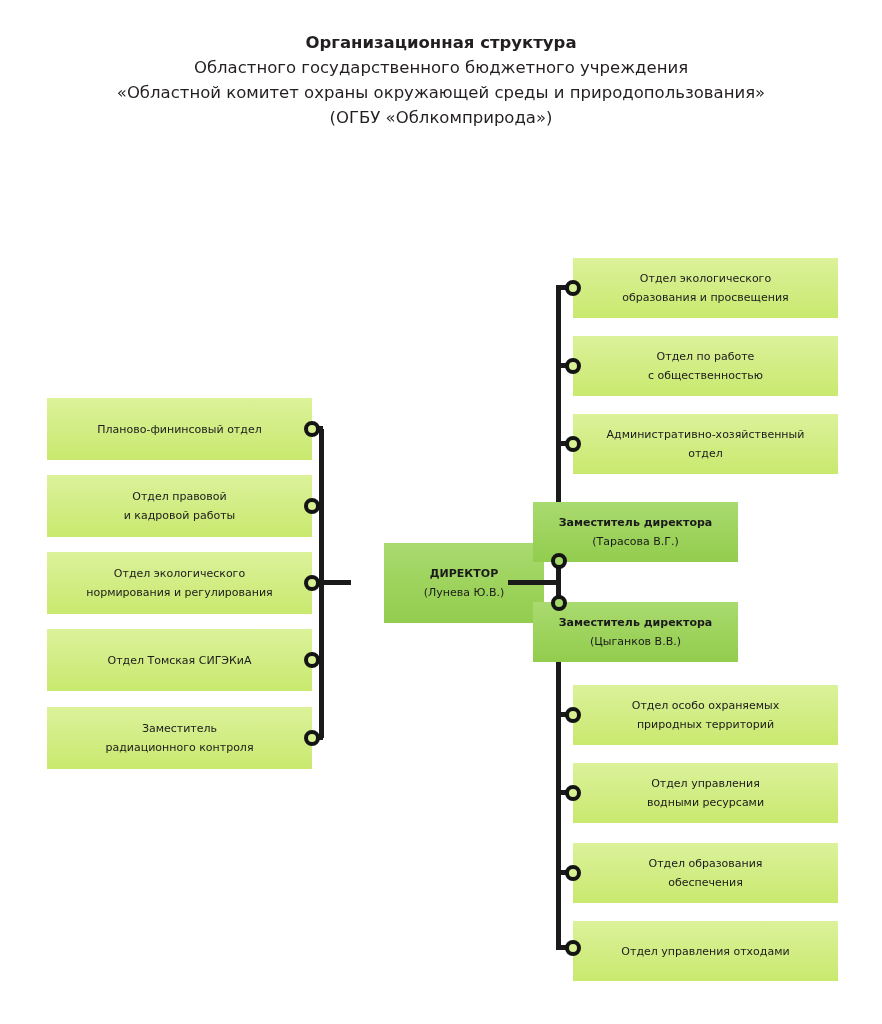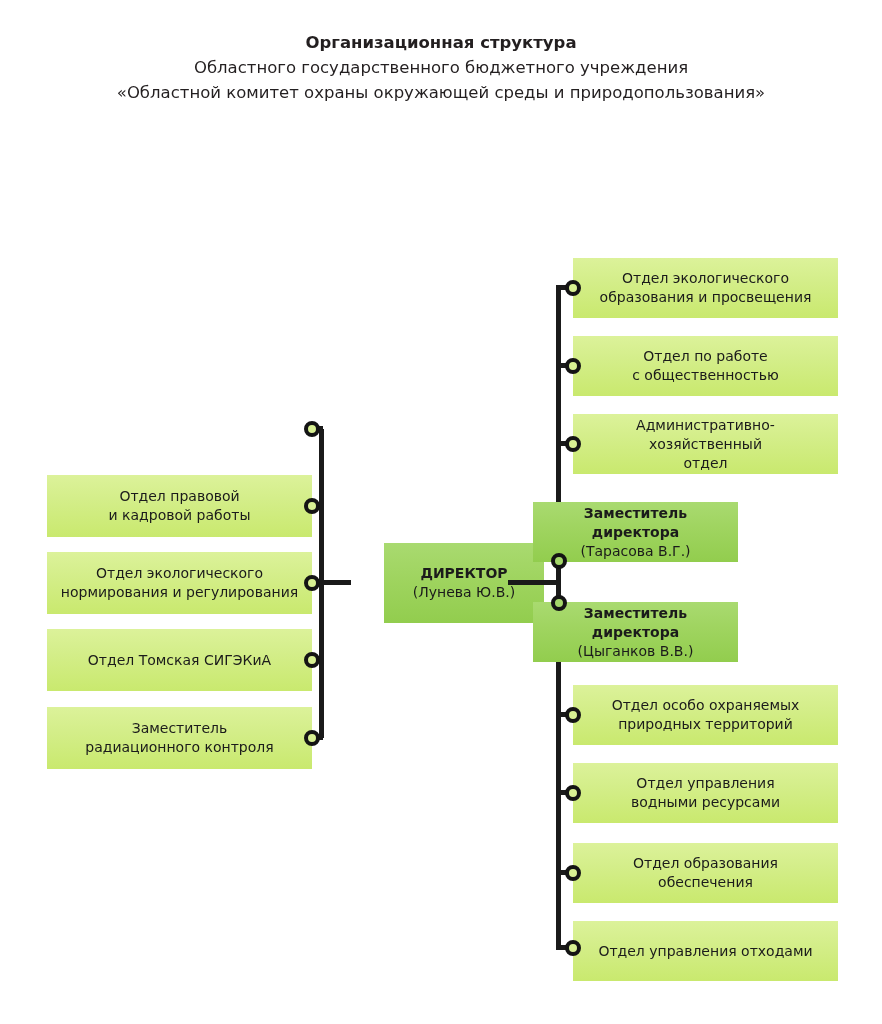--- a/index.html
+++ b/index.html
@@ -27,21 +27,21 @@
 
   
   .node{
     position:absolute;
     box-sizing:border-box;
     display:flex;
     align-items:center;
     justify-content:center;
     text-align:center;
     padding:4px 10px;
-    font-size:14px;
+    font-size:11px;
     line-height:19px;
     color:#1b1b1b;
   }
   .node.light{
     background:linear-gradient(180deg,#dcf29a 0%,#d4ee8a 38%,#c9e96e 100%);
   }
   .node.mid{
     background:linear-gradient(180deg,#a9da70 0%,#9fd45f 45%,#92cd4e 100%);
   }
   .node .lbl{display:block;}
@@ -65,22 +65,28 @@
 </style>
 </head>
 <body>
 
 <div id="root">
 
   <div class="title-block">
     <div class="title-line bold">Организационная структура</div>
     <div class="title-line">Областного государственного бюджетного учреждения</div>
     <div class="title-line">«Областной комитет охраны окружающей среды и природопользования»</div>
-  </div>
-
+    <div class="title-line">(ОГБУ «Облкомприрода»)</div>
+  </div>
+
+  <div class="node light" style="left:47px;top:398px;width:265px;height:62px;">
+    <span class="lbl">
+      <span class="l1">Планово-фининсовый отдел</span>
+    </span>
+  </div>
 
   <div class="node light" style="left:47px;top:475px;width:265px;height:62px;">
     <span class="lbl">
       <span class="l1">Отдел правовой</span>
       <span class="l2">и кадровой работы</span>
     </span>
   </div>
 
   <div class="node light" style="left:47px;top:552px;width:265px;height:62px;">
     <span class="lbl">

